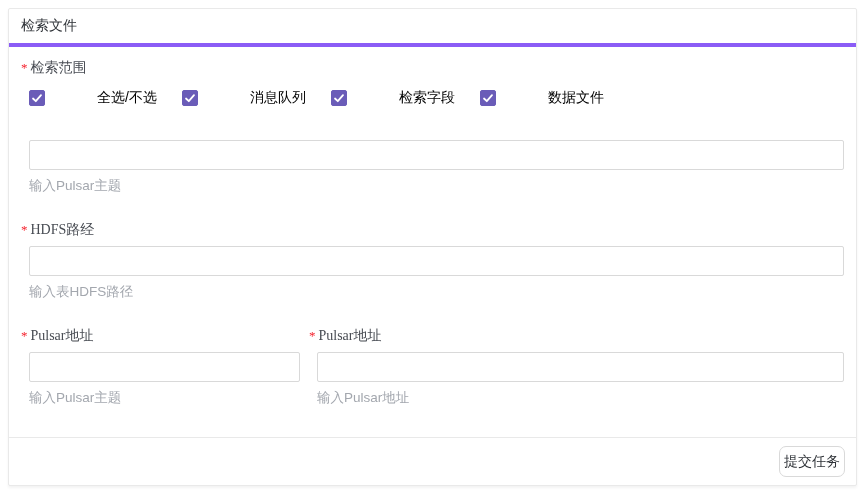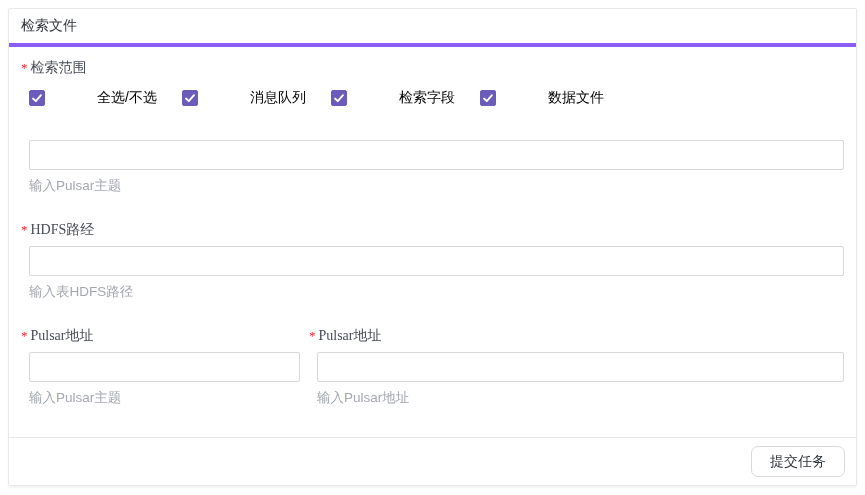--- a/index.html
+++ b/index.html
@@ -90,21 +90,21 @@
   .col-topic { width: 271px; flex: 0 0 271px; margin-right: 9px; }
   .col-address { flex: 1 1 auto; padding-left: 8px; }
   .card-footer {
     flex: 0 0 48px;
     border-top: 1px solid #e9e9e9;
     display: flex; align-items: center; justify-content: flex-end;
     padding: 0 11px;
   }
   .submit-btn {
     height: 31px;
-    padding: 0 18px;
+    padding: 0 4px;
     background: #fff;
     border: 1px solid #d9d9d9;
     border-radius: 7px;
     color: #2f3338;
     font-size: 14px;
     cursor: pointer;
     font-family: "Liberation Sans", "DejaVu Sans", sans-serif;
   }
 </style>
 </head>

